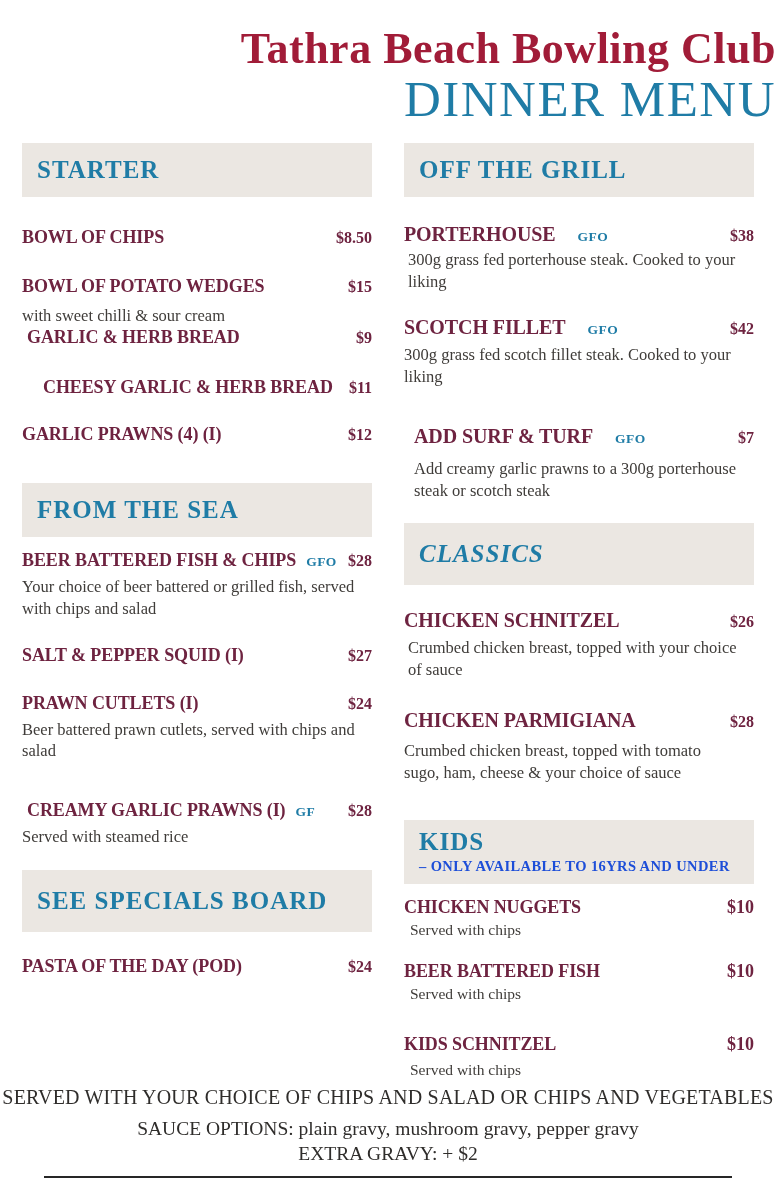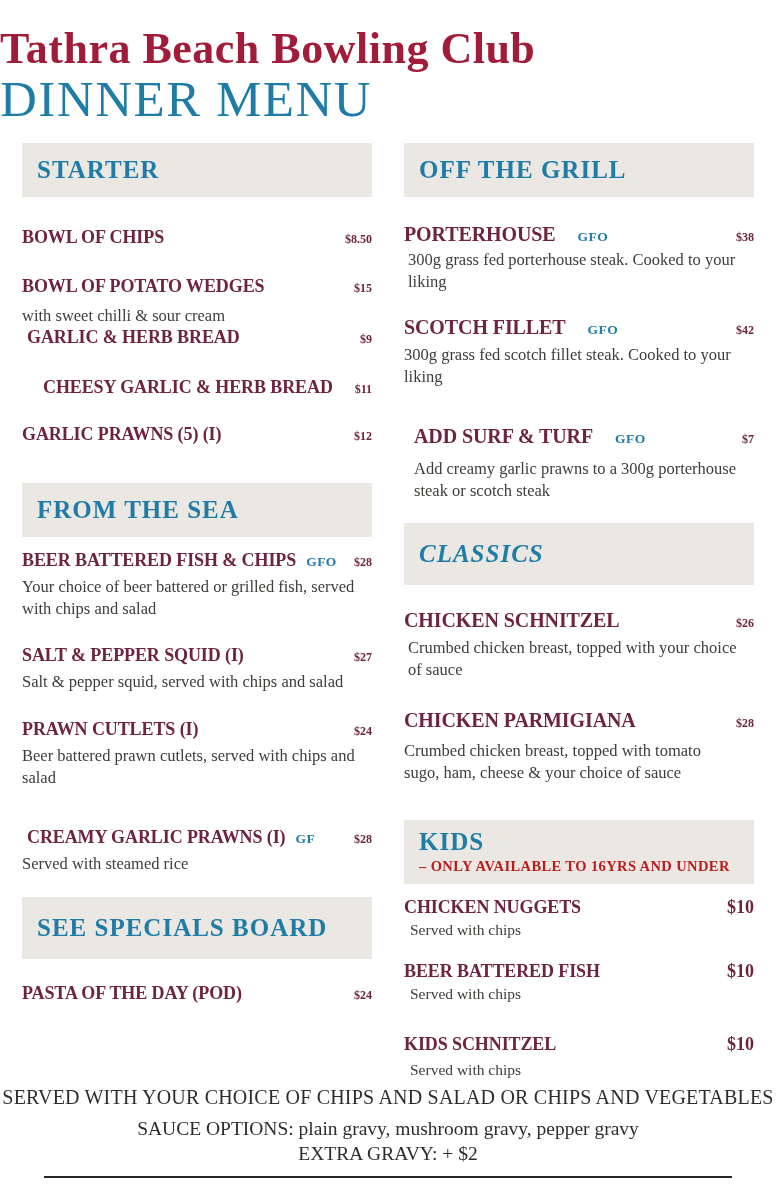--- a/index.html
+++ b/index.html
@@ -1,38 +1,38 @@
 <!DOCTYPE html>
 <html><head>
 <meta charset="utf-8">
 <style>
   html,body{margin:0;padding:0;background:#ffffff;}
   .page{position:relative;width:776px;height:1200px;background:#ffffff;overflow:hidden;
         font-family:"Liberation Serif",serif;}
   
-  .masthead{text-align:left;padding-top:24px;}
+  .masthead{text-align:right;padding-top:24px;}
   .club-title{font-size:44px;font-weight:700;color:#a11c38;letter-spacing:.5px;line-height:1.12;}
   .menu-title{font-size:51px;font-weight:400;color:#1f7ca6;letter-spacing:1.5px;line-height:1.02;}
   
   .columns{display:flex;gap:32px;padding:18px 22px 0 22px;}
   .col{width:350px;flex:none;}
   
   .band{background:#ebe7e2;padding:13px 10px 13px 15px;}
   .band .h{font-size:25px;font-weight:700;color:#1f7ca6;letter-spacing:1px;}
   .band.kids-band{padding:8px 10px 9px 15px;}
-  .kids-sub{font-size:14.5px;font-weight:700;color:#b91c1c;letter-spacing:.4px;margin-top:2px;}
+  .kids-sub{font-size:14.5px;font-weight:700;color:#1d4ed8;letter-spacing:.4px;margin-top:2px;}
   
   .row{display:flex;align-items:baseline;white-space:nowrap;}
   .iname{font-weight:700;color:#6e2340;letter-spacing:-.1px;}
   .col-left .iname{font-size:18px;}
   .col-right .iname{font-size:20px;}
   .row.sm .iname{font-size:18px;}
   .tag{color:#1f7ca6;font-size:13.5px;font-weight:700;margin-left:10px;letter-spacing:.5px;}
   .tag.wide{margin-left:22px;}
-  .price{margin-left:auto;font-weight:700;font-size:12px;color:#6e2340;padding-left:8px;}
+  .price{margin-left:auto;font-weight:700;font-size:16px;color:#6e2340;padding-left:8px;}
   .row.sm .price{font-size:18px;}
   .desc{font-size:16.5px;color:#3f3c39;line-height:1.32;margin-top:5px;}
   .col-left .desc{max-width:338px;}
   .col-right .desc{max-width:330px;}
   .desc.served{font-size:15.5px;margin-top:2px;padding-left:6px;}
   
   .footer{position:absolute;left:0;right:0;top:1086px;text-align:center;color:#2f2d2b;}
   .f1{font-size:20px;letter-spacing:.2px;}
   .f2{font-size:19.5px;margin-top:9px;}
   .f3{font-size:19.5px;margin-top:3px;}
@@ -71,40 +71,39 @@
         <span class="iname">GARLIC &amp; HERB BREAD</span>
         <span class="price">$9</span>
       </div>
 
       <div class="row" style="margin-top:29px;margin-left:21px;">
         <span class="iname">CHEESY GARLIC &amp; HERB BREAD</span>
         <span class="price">$11</span>
       </div>
 
       <div class="row" style="margin-top:26px;">
-        <span class="iname">GARLIC PRAWNS (5) (I)</span>
+        <span class="iname">GARLIC PRAWNS (4) (I)</span>
         <span class="price">$12</span>
       </div>
 
       <div class="band" style="margin-top:38px;">
         <span class="h">FROM THE SEA</span>
       </div>
 
       <div class="row" style="margin-top:13px;">
         <span class="iname">BEER BATTERED FISH &amp; CHIPS</span>
         <span class="tag">GFO</span>
         <span class="price">$28</span>
       </div>
       <div class="desc">Your choice of beer battered or grilled fish, served with chips and salad</div>
 
       <div class="row" style="margin-top:25px;">
         <span class="iname">SALT &amp; PEPPER SQUID (I)</span>
         <span class="price">$27</span>
       </div>
-      <div class="desc">Salt &amp; pepper squid, served with chips and salad</div>
 
       <div class="row" style="margin-top:27px;">
         <span class="iname">PRAWN CUTLETS (I)</span>
         <span class="price">$24</span>
       </div>
       <div class="desc">Beer battered prawn cutlets, served with chips and salad</div>
 
       <div class="row" style="margin-top:38px;padding-left:5px;">
         <span class="iname">CREAMY GARLIC PRAWNS (I)</span>
         <span class="tag">GF</span>

